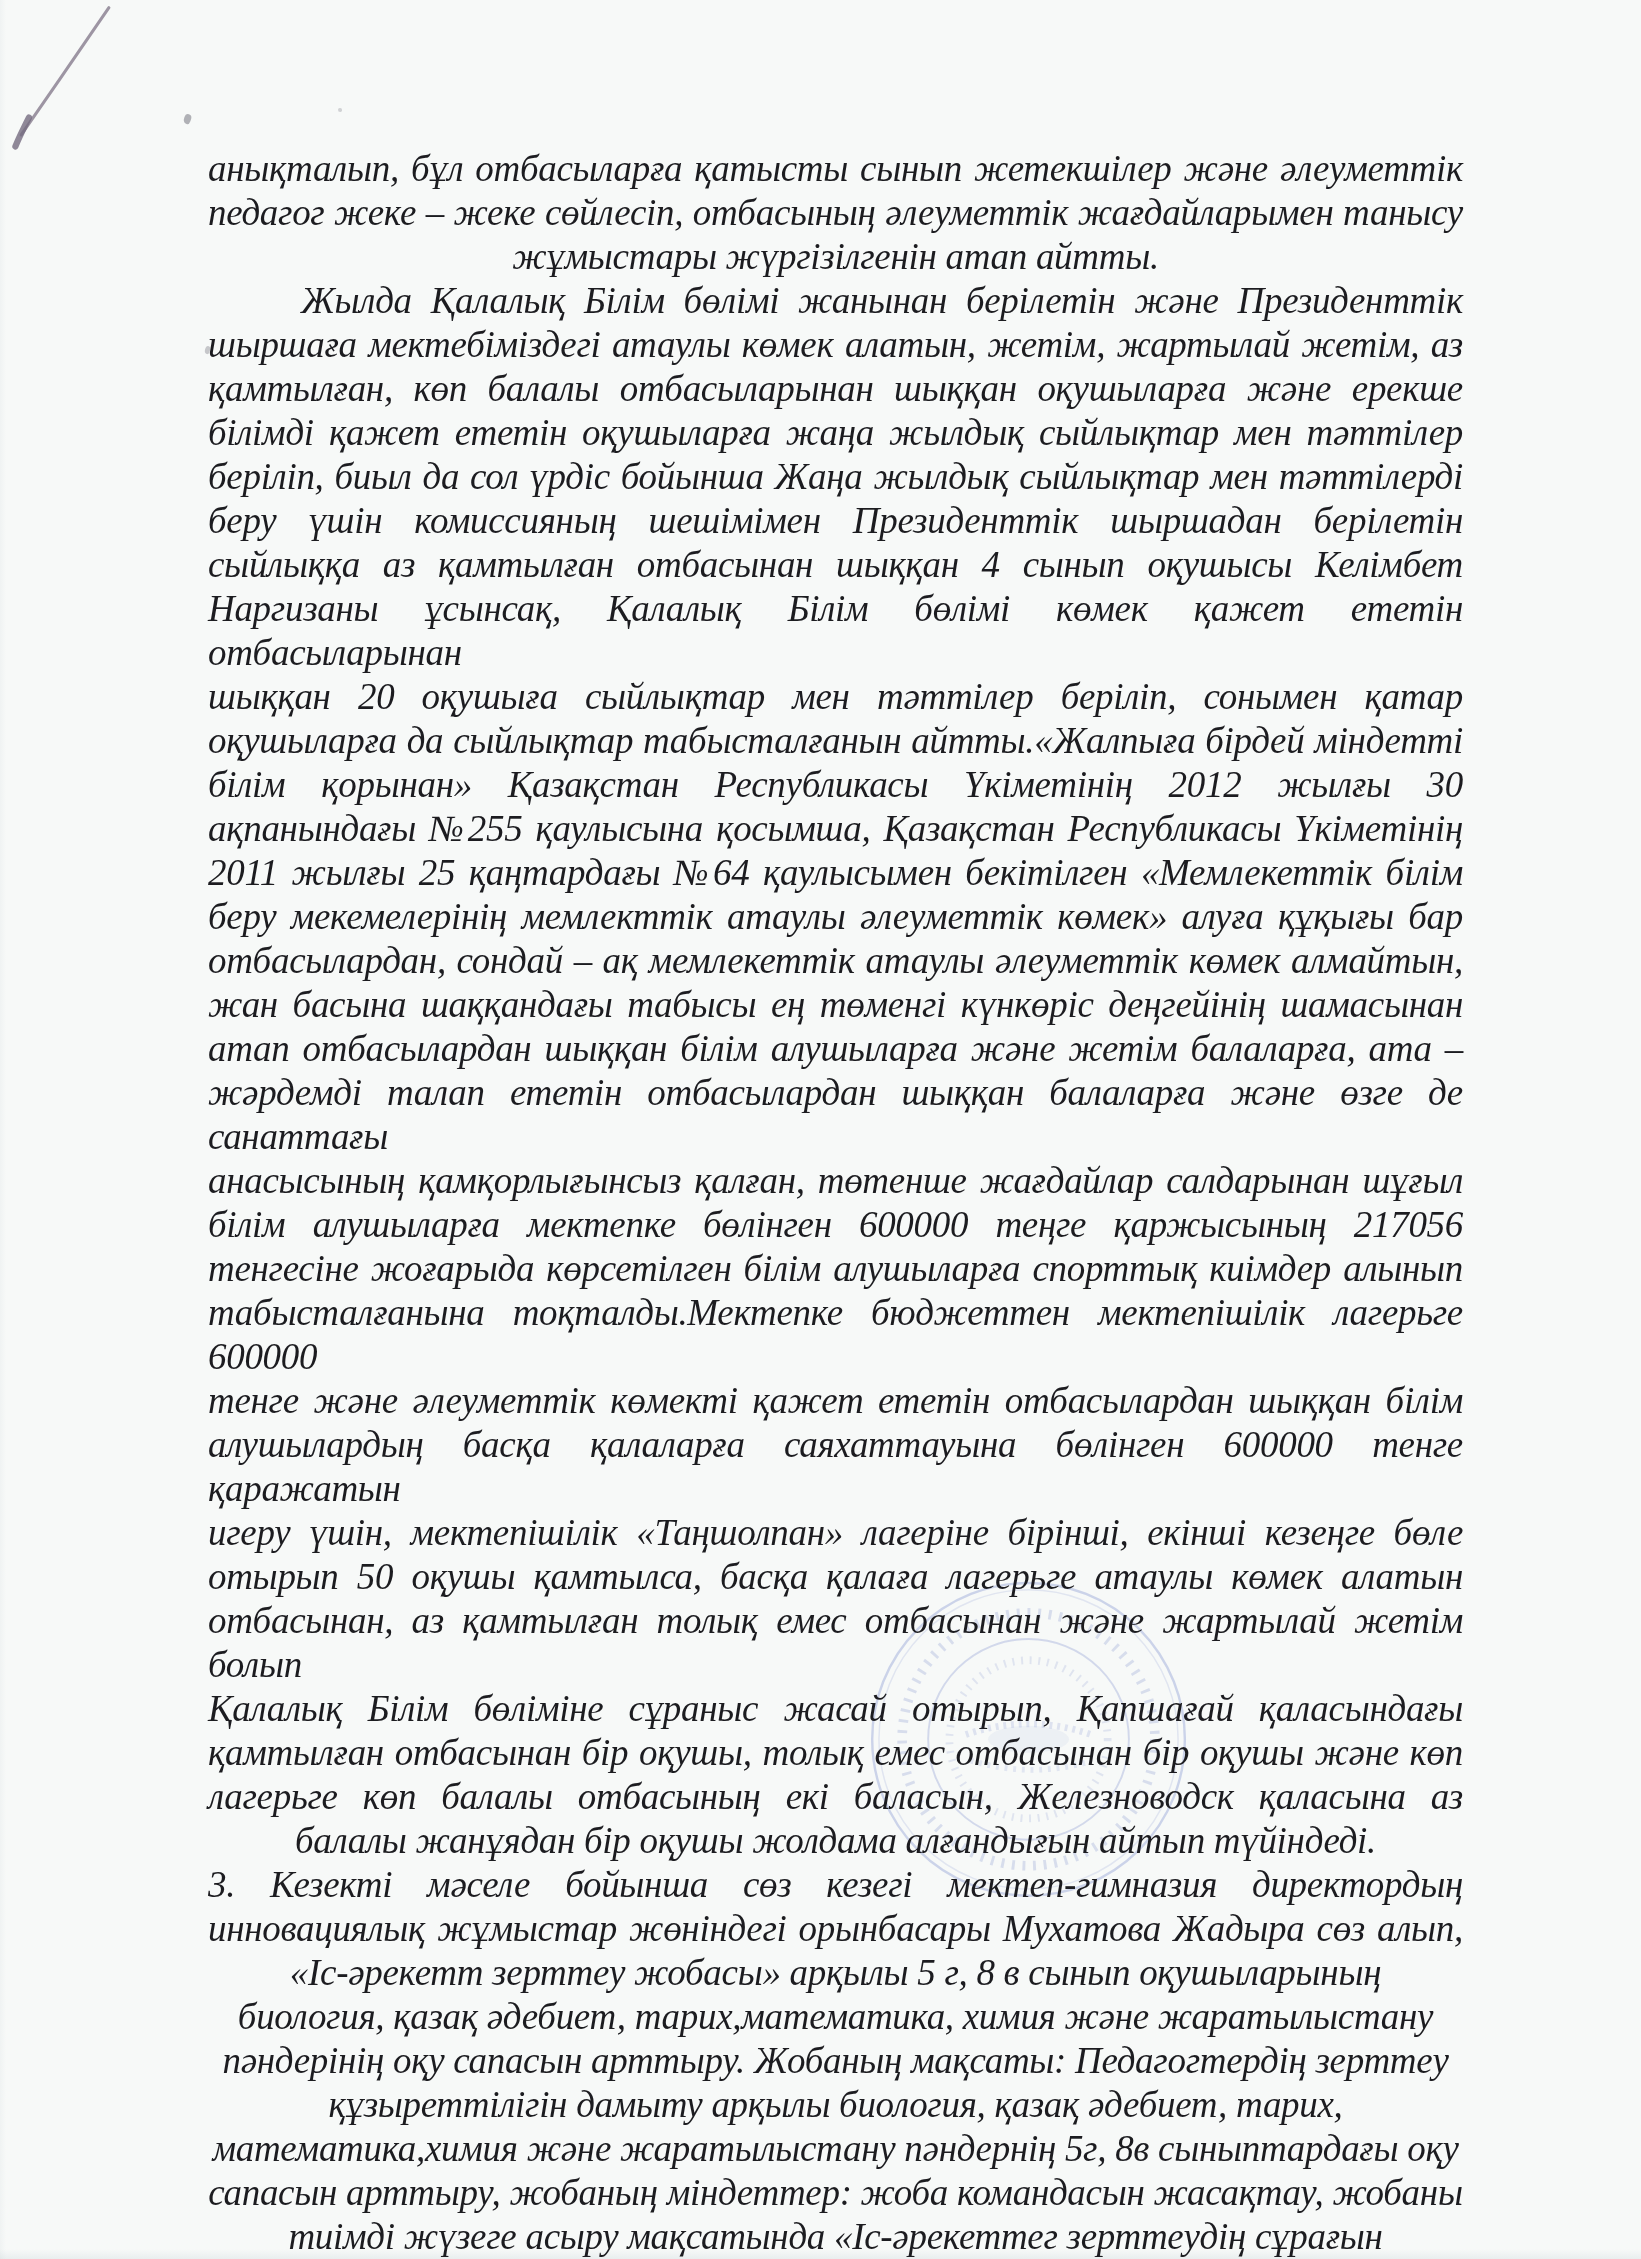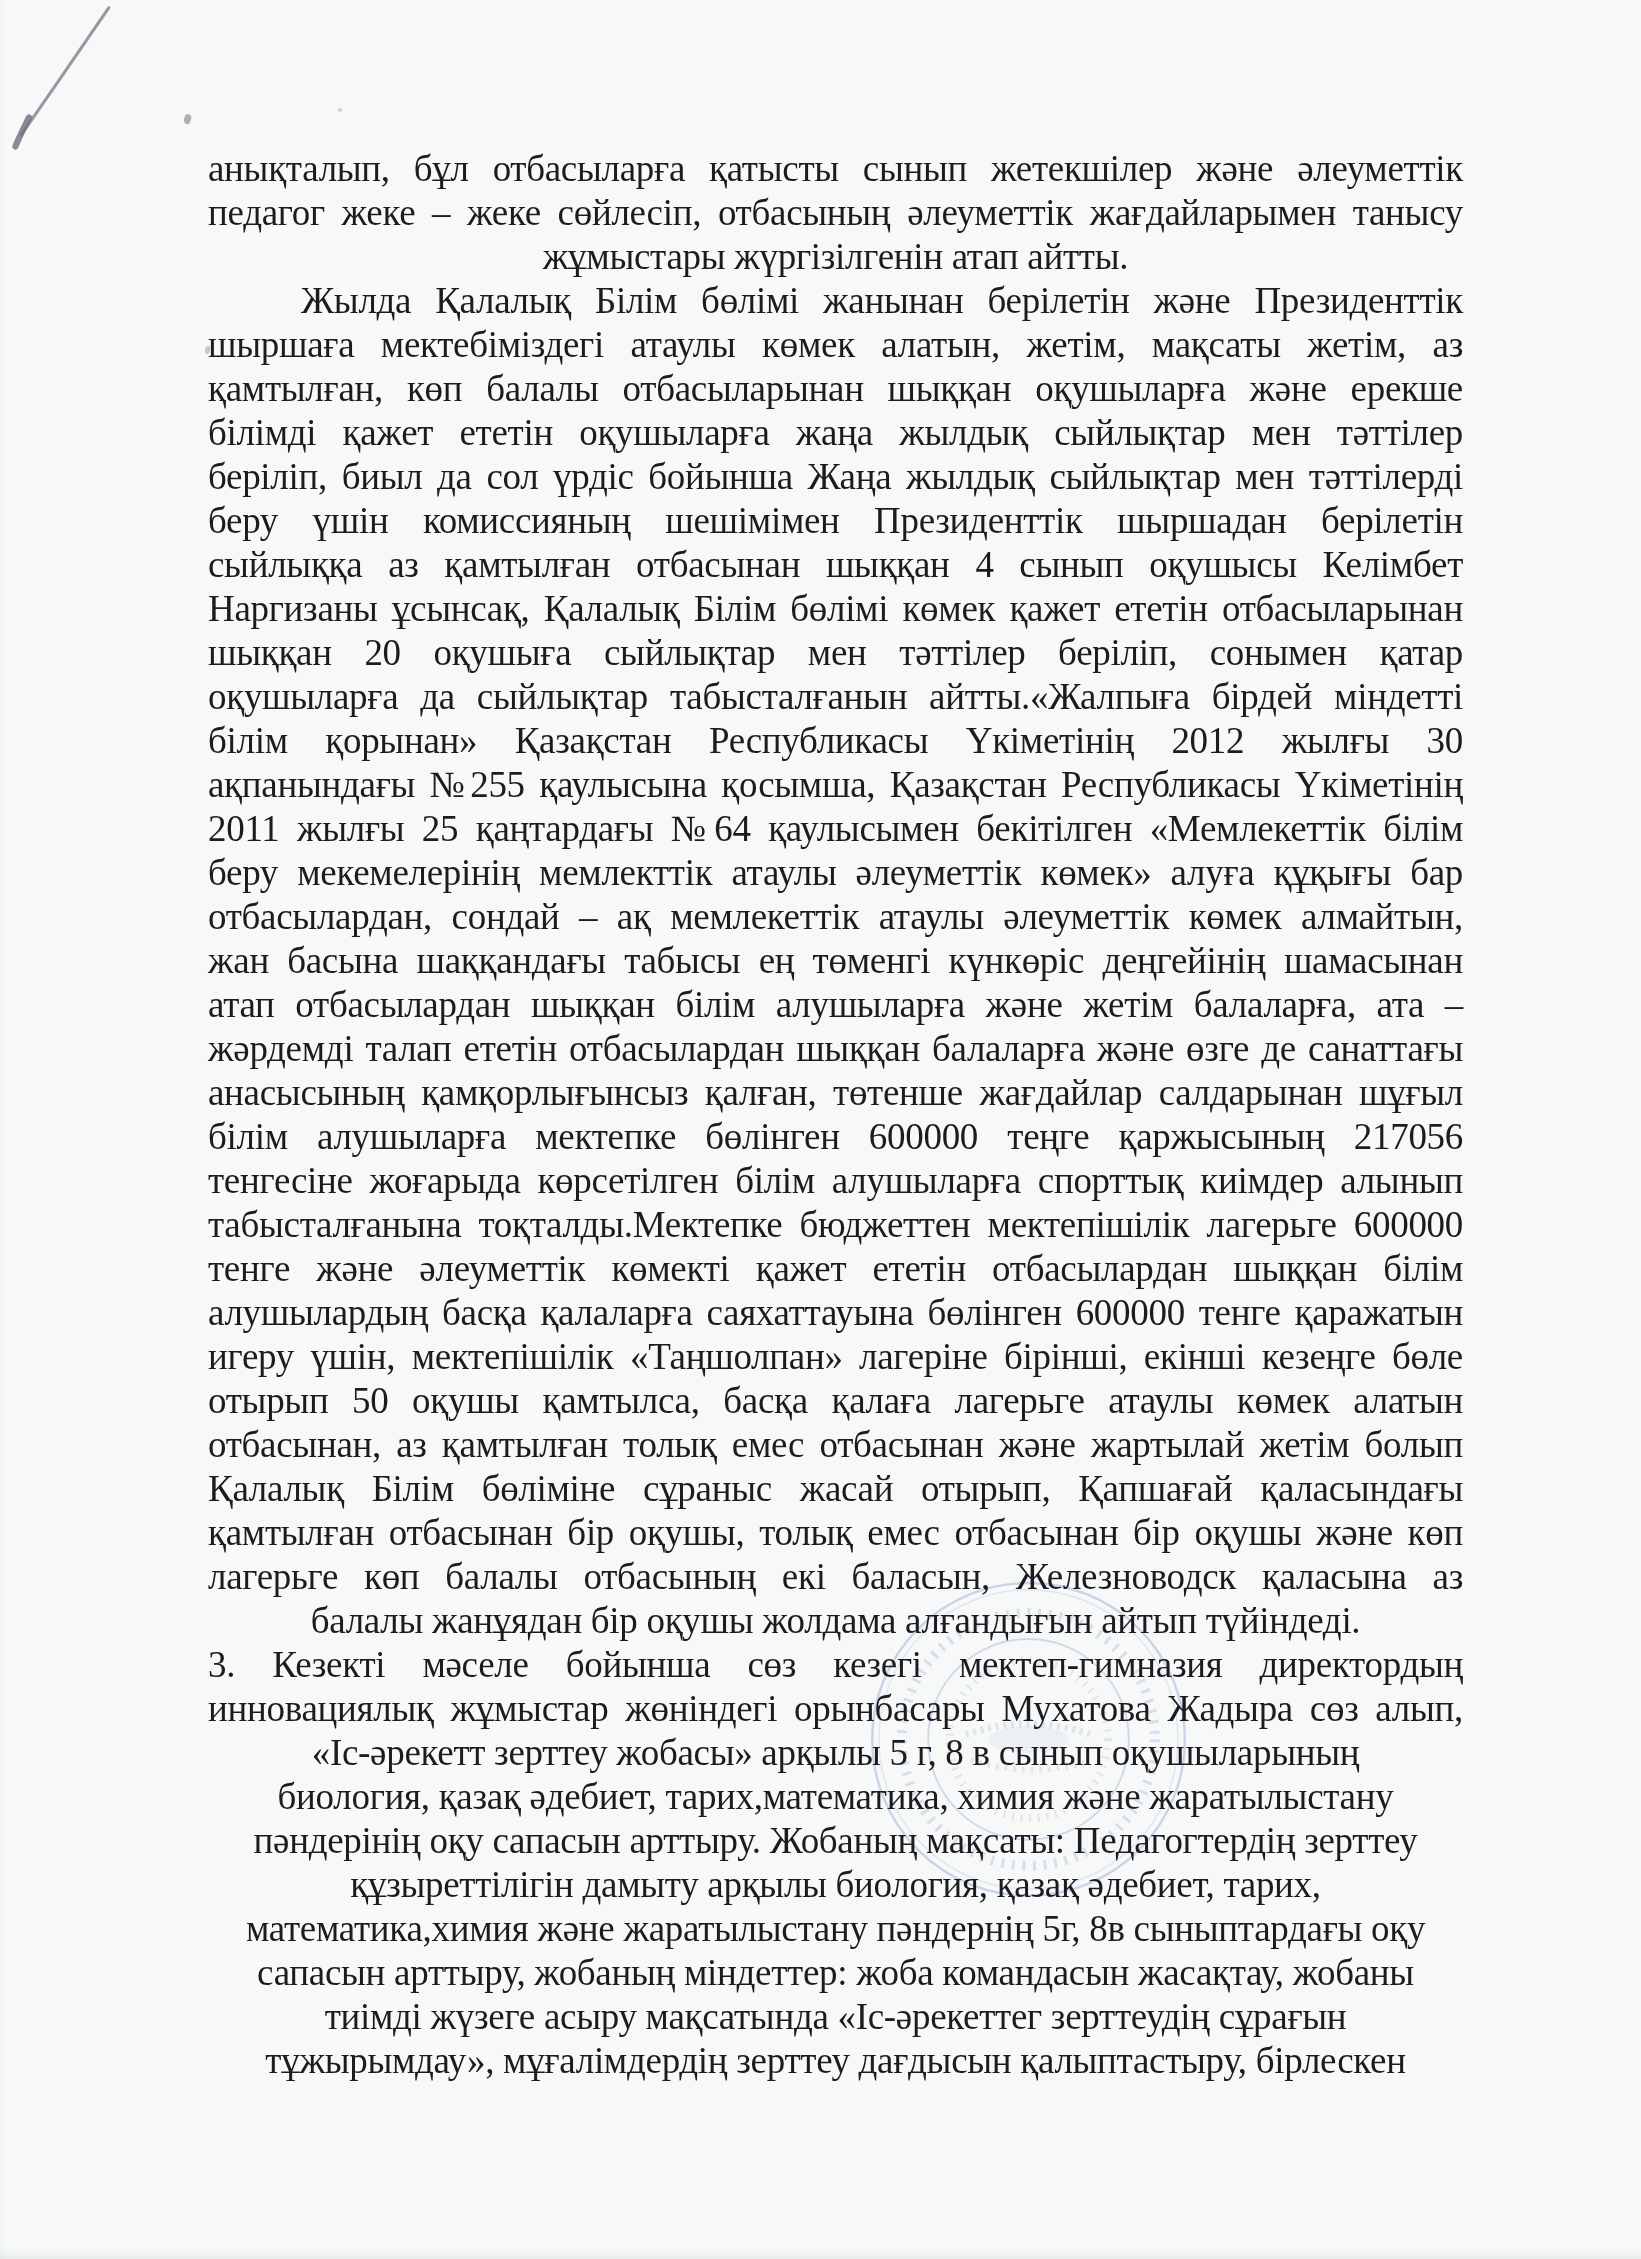--- a/index.html
+++ b/index.html
@@ -7,20 +7,21 @@
     padding: 0;
     background: #e8eaea;
   }
   .sheet {
     position: relative;
     width: 1641px;
     height: 2259px;
     background: #f7f9f8;
     overflow: hidden;
     font-family: "Liberation Serif", "DejaVu Serif", serif;
+    font-style: italic;
   }
   
   .edge-noise-bottom {
     position: absolute;
     left: 0; right: 0; bottom: 0;
     height: 9.7px;
     background: linear-gradient(to top, rgba(150,170,180,0.14), rgba(150,170,180,0));
     pointer-events: none;
   }
   .edge-noise-left {
@@ -97,21 +98,21 @@
   </svg>
 
   <div class="textcol">
       <div class="paragraph">
         <div class="line jl">анықталып, бұл отбасыларға қатысты сынып жетекшілер және әлеуметтік</div>
         <div class="line jl">педагог жеке – жеке сөйлесіп, отбасының әлеуметтік жағдайларымен танысу</div>
         <div class="line">жұмыстары жүргізілгенін атап айтты.</div>
       </div>
       <div class="paragraph">
         <div class="line jl indent">Жылда Қалалық Білім бөлімі жанынан берілетін және Президенттік</div>
-        <div class="line jl">шыршаға мектебіміздегі атаулы көмек алатын, жетім, мақсаты жетім, аз</div>
+        <div class="line jl">шыршаға мектебіміздегі атаулы көмек алатын, жетім, жартылай жетім, аз</div>
         <div class="line jl">қамтылған, көп балалы отбасыларынан шыққан оқушыларға және ерекше</div>
         <div class="line jl">білімді қажет ететін оқушыларға жаңа жылдық сыйлықтар мен тәттілер</div>
         <div class="line jl">беріліп, биыл да сол үрдіс бойынша Жаңа жылдық сыйлықтар мен тәттілерді</div>
         <div class="line jl">беру үшін комиссияның шешімімен Президенттік шыршадан берілетін</div>
         <div class="line jl">сыйлыққа аз қамтылған отбасынан шыққан 4 сынып оқушысы Келімбет</div>
         <div class="line jl">Наргизаны ұсынсақ, Қалалық Білім бөлімі көмек қажет ететін отбасыларынан</div>
         <div class="line jl">шыққан 20 оқушыға сыйлықтар мен тәттілер беріліп, сонымен қатар</div>
         <div class="line jl">оқушыларға да сыйлықтар табысталғанын айтты.«Жалпыға бірдей міндетті</div>
         <div class="line jl">білім қорынан» Қазақстан Республикасы Үкіметінің 2012 жылғы 30</div>
         <div class="line jl">ақпанындағы №255 қаулысына қосымша, Қазақстан Республикасы Үкіметінің</div>

